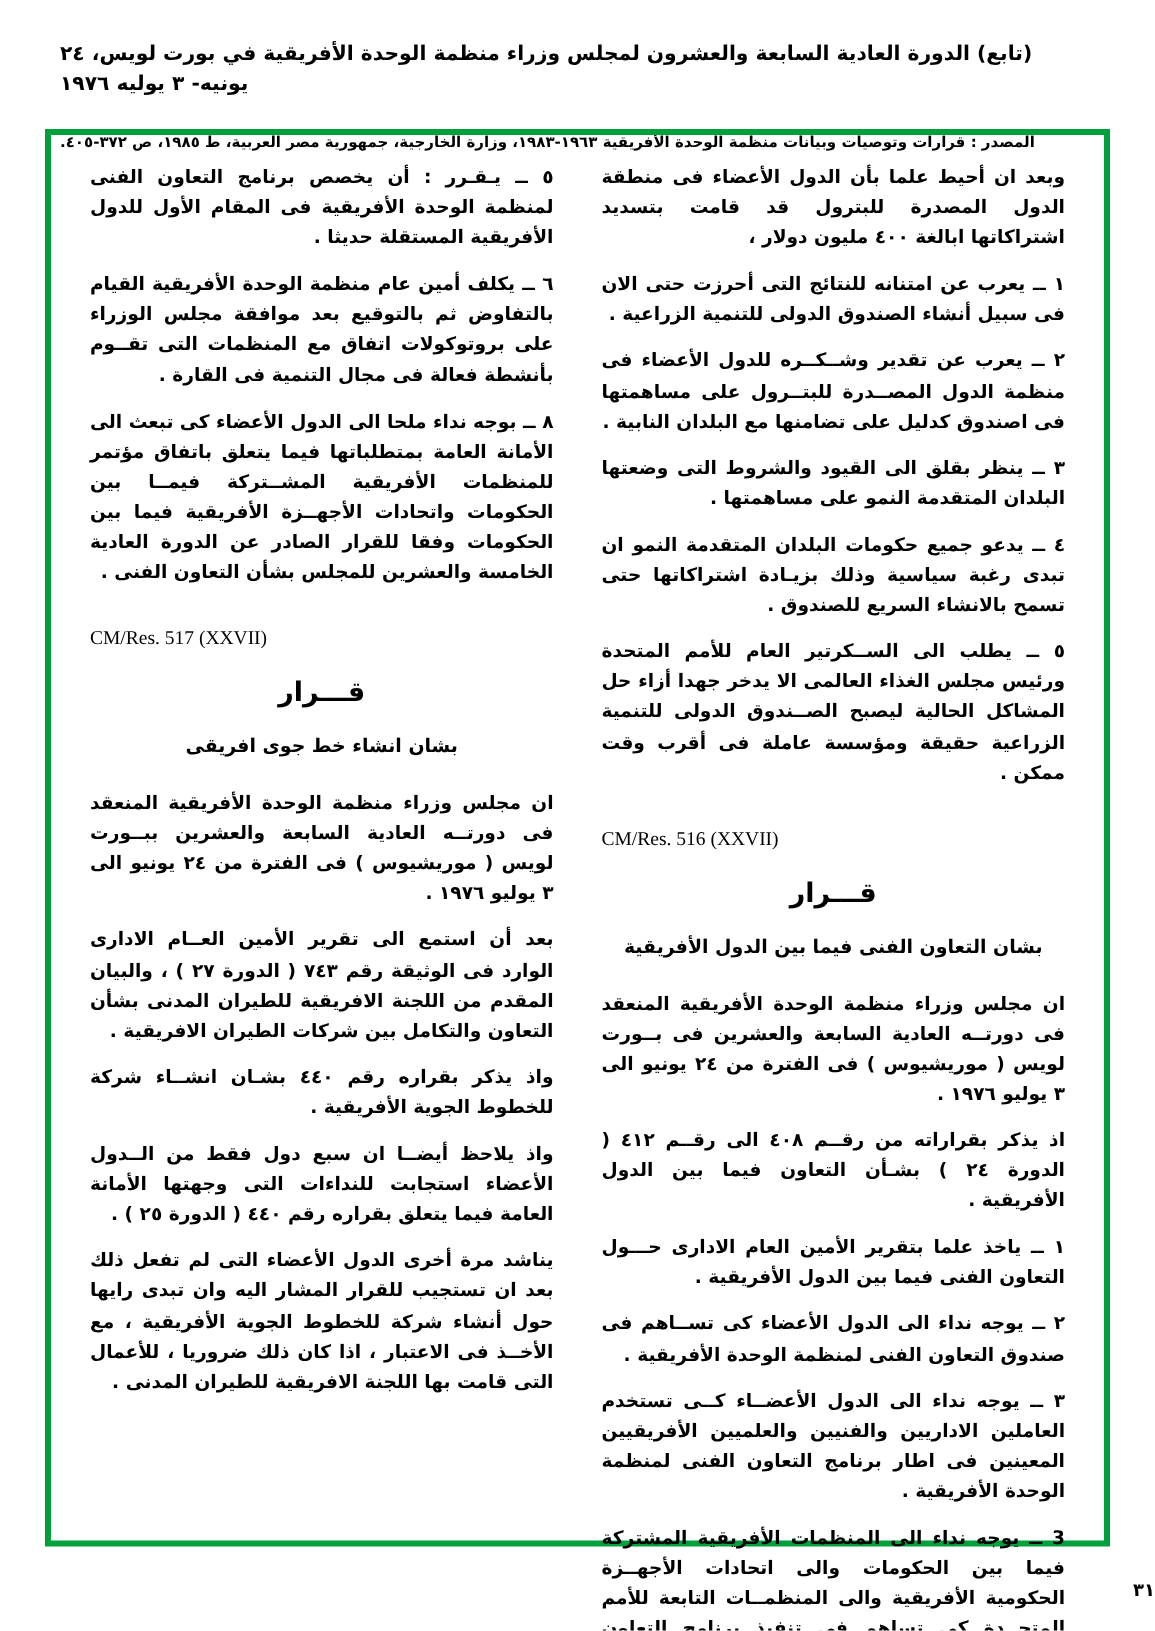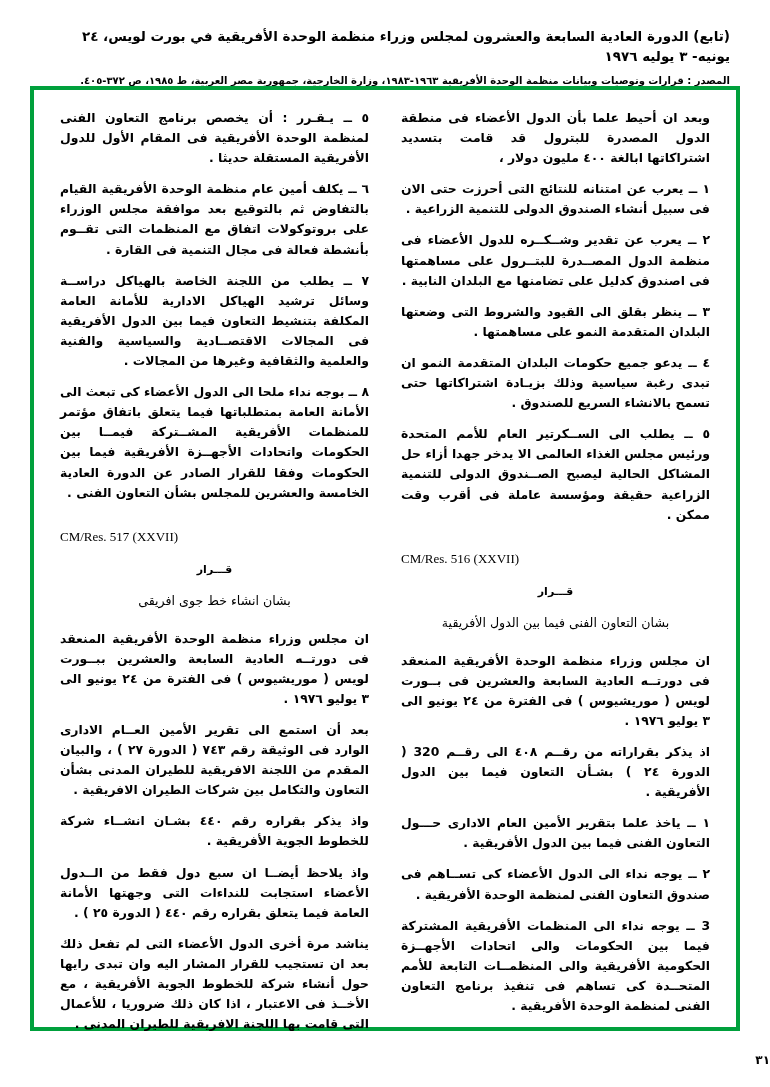--- a/index.html
+++ b/index.html
@@ -16,34 +16,34 @@
     overflow: hidden;
   }
   .page {
     width: 770px;
     height: 1087px;
     position: relative;
     box-sizing: border-box;
   }
   .header {
     padding: 26px 40px 0 40px;
-    text-align: right;
+    text-align: left;
   }
   .header-title {
     font-size: 13.5px;
     font-weight: bold;
     line-height: 1.5;
     letter-spacing: 0px;
     direction: rtl;
   }
   .header-source {
     font-size: 10px;
     font-weight: bold;
     line-height: 1.5;
-    margin-top: 6px;
+    margin-top: 21px;
     direction: rtl;
   }
   .frame {
     position: absolute;
     top: 86px;
     right: 30px;
     left: 30px;
     bottom: 56px;
     border: 4px solid #00a03c;
     box-sizing: border-box;
@@ -80,30 +80,30 @@
   .res-id {
     font-size: 13px;
     font-weight: normal;
     direction: ltr;
     text-align: center;
     text-align-last: left;
     margin: 26px 0 18px 0;
     font-family: "Liberation Serif", "DejaVu Serif", serif;
   }
   .res-word {
-    font-size: 11px;
+    font-size: 18px;
     font-weight: bold;
     text-align: center;
     text-align-last: center;
     margin: 0 0 16px 0;
     letter-spacing: 2px;
   }
   .res-subject {
     font-size: 12.6px;
-    font-weight: normal;
+    font-weight: bold;
     text-align: center;
     text-align-last: center;
     margin: 0 0 18px 0;
     line-height: 1.5;
   }
   .page-number {
     position: absolute;
     bottom: 20px;
     left: 0;
     right: 0;
@@ -130,30 +130,30 @@
         <p class="para">٢ ــ يعرب عن تقدير وشــكــره للدول الأعضاء فى منظمة الدول المصــدرة للبتــرول على مساهمتها فى اصندوق كدليل على تضامنها مع البلدان النابية .</p>
         <p class="para">٣ ــ ينظر بقلق الى القيود والشروط التى وضعتها البلدان المتقدمة النمو على مساهمتها .</p>
         <p class="para">٤ ــ يدعو جميع حكومات البلدان المتقدمة النمو ان تبدى رغبة سياسية وذلك بزيـادة اشتراكاتها حتى تسمح بالانشاء السريع للصندوق .</p>
         <p class="para">٥ ــ يطلب الى الســكرتير العام للأمم المتحدة ورئيس مجلس الغذاء العالمى الا يدخر جهدا أزاء حل المشاكل الحالية ليصبح الصــندوق الدولى للتنمية الزراعية حقيقة ومؤسسة عاملة فى أقرب وقت ممكن .</p>
 
         <div class="res-id">CM/Res. 516 (XXVII)</div>
         <div class="res-word">قـــرار</div>
         <div class="res-subject">بشان التعاون الفنى فيما بين الدول الأفريقية</div>
 
         <p class="para">ان مجلس وزراء منظمة الوحدة الأفريقية المنعقد فى دورتــه العادية السابعة والعشرين فى بــورت لويس ( موريشيوس ) فى الفترة من ٢٤ يونيو الى ٣ يوليو ١٩٧٦ .</p>
-        <p class="para">اذ يذكر بقراراته من رقــم ٤٠٨ الى رقــم 320 ( الدورة ٢٤ ) بشـأن التعاون فيما بين الدول الأفريقية .</p>
+        <p class="para">اذ يذكر بقراراته من رقــم ٤٠٨ الى رقــم ٤١٢ ( الدورة ٢٤ ) بشـأن التعاون فيما بين الدول الأفريقية .</p>
         <p class="para">١ ــ ياخذ علما بتقرير الأمين العام الادارى حـــول التعاون الفنى فيما بين الدول الأفريقية .</p>
         <p class="para">٢ ــ يوجه نداء الى الدول الأعضاء كى تســاهم فى صندوق التعاون الفنى لمنظمة الوحدة الأفريقية .</p>
+        <p class="para">٣ ــ يوجه نداء الى الدول الأعضــاء كــى تستخدم العاملين الاداريين والفنيين والعلميين الأفريقيين المعينين فى اطار برنامج التعاون الفنى لمنظمة الوحدة الأفريقية .</p>
         <p class="para">3 ــ يوجه نداء الى المنظمات الأفريقية المشتركة فيما بين الحكومات والى اتحادات الأجهــزة الحكومية الأفريقية والى المنظمــات التابعة للأمم المتحــدة كى تساهم فى تنفيذ برنامج التعاون الفنى لمنظمة الوحدة الأفريقية .</p>
       </div>
 
       <div class="col col-left">
         <p class="para">٥ ــ يـقـرر : أن يخصص برنامج التعاون الفنى لمنظمة الوحدة الأفريقية فى المقام الأول للدول الأفريقية المستقلة حديثا .</p>
         <p class="para">٦ ــ يكلف أمين عام منظمة الوحدة الأفريقية القيام بالتفاوض ثم بالتوقيع بعد موافقة مجلس الوزراء على بروتوكولات اتفاق مع المنظمات التى تقــوم بأنشطة فعالة فى مجال التنمية فى القارة .</p>
-        <p class="para">٧ ــ يطلب من اللجنة الخاصة بالهياكل دراســة وسائل ترشيد الهياكل الادارية للأمانة العامة المكلفة بتنشيط التعاون فيما بين الدول الأفريقية فى المجالات الاقتصــادية والسياسية والفنية والعلمية والثقافية وغيرها من المجالات .</p>
         <p class="para">٨ ــ بوجه نداء ملحا الى الدول الأعضاء كى تبعث الى الأمانة العامة بمتطلباتها فيما يتعلق باتفاق مؤتمر للمنظمات الأفريقية المشــتركة فيمــا بين الحكومات واتحادات الأجهــزة الأفريقية فيما بين الحكومات وفقا للقرار الصادر عن الدورة العادية الخامسة والعشرين للمجلس بشأن التعاون الفنى .</p>
 
         <div class="res-id">CM/Res. 517 (XXVII)</div>
         <div class="res-word">قـــرار</div>
         <div class="res-subject">بشان انشاء خط جوى افريقى</div>
 
         <p class="para">ان مجلس وزراء منظمة الوحدة الأفريقية المنعقد فى دورتــه العادية السابعة والعشرين ببــورت لويس ( موريشيوس ) فى الفترة من ٢٤ يونيو الى ٣ يوليو ١٩٧٦ .</p>
         <p class="para">بعد أن استمع الى تقرير الأمين العــام الادارى الوارد فى الوثيقة رقم ٧٤٣ ( الدورة ٢٧ ) ، والبيان المقدم من اللجنة الافريقية للطيران المدنى بشأن التعاون والتكامل بين شركات الطيران الافريقية .</p>
         <p class="para">واذ يذكر بقراره رقم ٤٤٠ بشـان انشــاء شركة للخطوط الجوية الأفريقية .</p>
         <p class="para">واذ يلاحظ أيضــا ان سبع دول فقط من الــدول الأعضاء استجابت للنداءات التى وجهتها الأمانة العامة فيما يتعلق بقراره رقم ٤٤٠ ( الدورة ٢٥ ) .</p>

